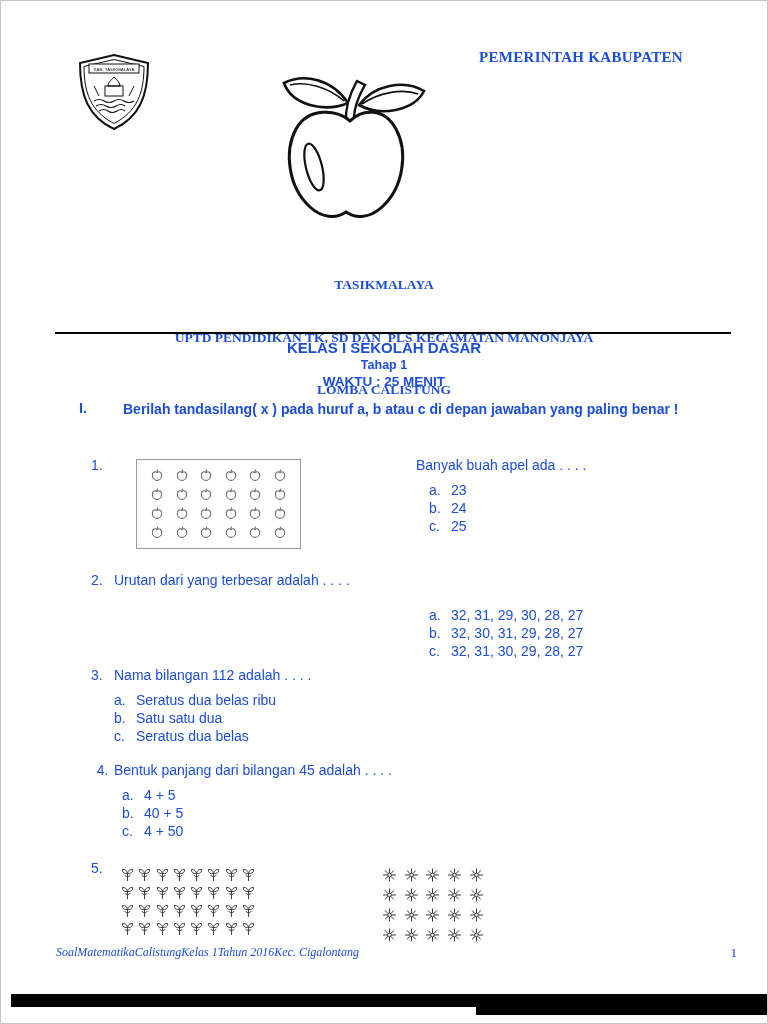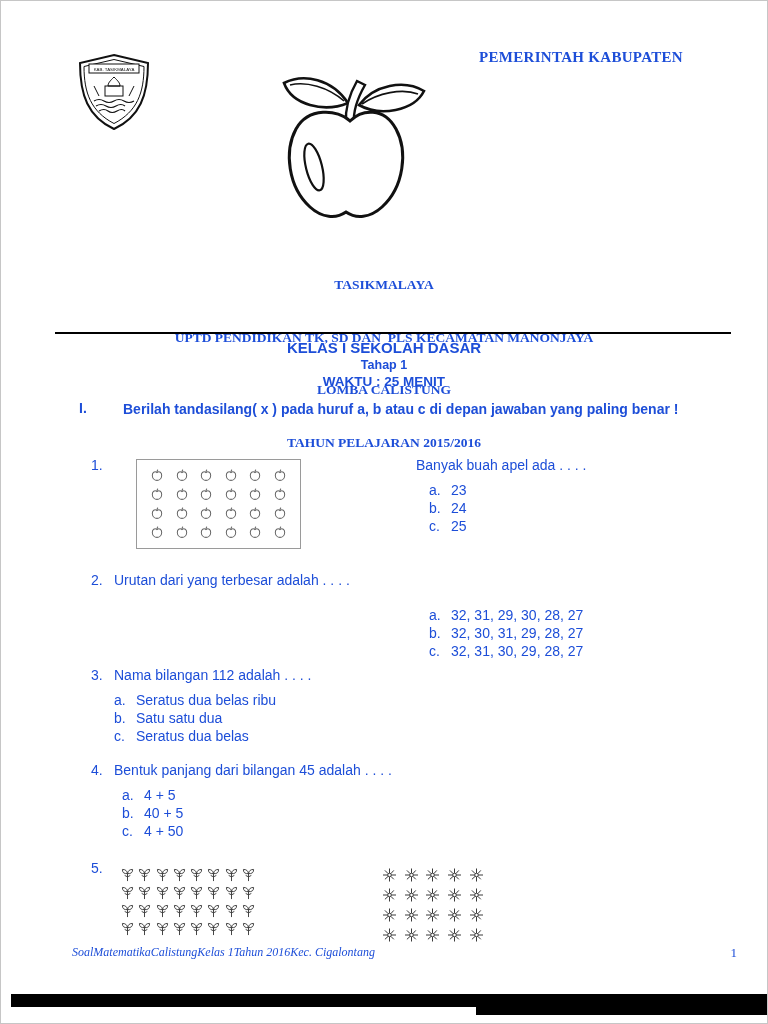--- a/index.html
+++ b/index.html
@@ -39,32 +39,32 @@
   .apple-grid { height:100%; align-items:center; justify-items:center; }
   .q1-prompt{ left:380px; top:456px; font-size:14px;margin-left:35px; }
   .q1-opts  { left:428px; top:480px; }
 
   .q2-line { left:90px;  top:571px; }
   .q2-opts { left:428px; top:597px;margin-top:8px; }
 
   .q3-line { left:90px;  top:666px; }
   .q3-opts { left:113px; top:690px; }
 
-  .q4-line { left:90px;  top:761px; }
+  .q4-line { left:90px;  top:761px;text-align:center; }
   .q4-opts { left:113px; top:785px;margin-left:8px; }
 
   .q5-num   { left:90px;  top:859px; }
   .q5-left  { left:118px; top:866px; width:138px; row-gap:3px; justify-items:center; }
   .q5-right { left:378px; top:866px; width:108px; row-gap:4px; justify-items:center; }
 
   .glyph-grid svg.g { width:15px; height:15px; }
   .apple-grid svg.g { width:16px; height:15px; }
   .q5-right  svg.g  { width:17px; height:16px; }
 
-  .footer-left { left:55px; top:944px; font-style:italic; font-size:12px;margin-left:16px; }
+  .footer-left { left:55px; top:944px; font-style:italic; font-size:12px; }
   .footer-page { right:30px; top:944px; font-size:13px; }
 
   .scan-bar  { left:10px; right:0; top:993px; height:13px; background:#000; }
   .scan-bar2 { right:0; top:1005px; width:38%; height:9px; background:#000; }
 </style>
 </head>
 <body>
 
 <div class="page">
 
@@ -90,21 +90,20 @@
     <path d="M88 34 C72 20 50 14 34 18" fill="none" stroke="#111" stroke-width="1.6"></path>
     <path d="M90 56 C89 42 93 28 101 14 L109 18 C101 32 97 44 98 56 Z" fill="#fff" stroke="#111" stroke-width="2.4"></path>
     <path d="M94 54 C82 42 52 40 40 62 C28 84 32 120 54 140 C66 151 80 152 90 145 C100 152 114 151 126 140 C148 120 152 84 140 62 C128 40 106 42 94 54 Z" fill="#fff" stroke="#111" stroke-width="3"></path>
     <ellipse cx="58" cy="100" rx="8" ry="24" transform="rotate(-14 58 100)" fill="#fff" stroke="#111" stroke-width="2.2"></ellipse>
   </svg>
 
   <div class="abs agency serif">
     <div>TASIKMALAYA</div>
     <div>UPTD PENDIDIKAN TK, SD DAN  PLS KECAMATAN MANONJAYA</div>
     <div>LOMBA CALISTUNG</div>
-    <div>TAHUN PELAJARAN 2015/2016</div>
   </div>
 
   <div class="abs rule"></div>
 
   <div class="abs doc-title">
     <div class="t1">KELAS I SEKOLAH DASAR</div>
     <div class="t2">Tahap 1</div>
     <div class="t3">WAKTU : 25 MENIT</div>
   </div>
 

